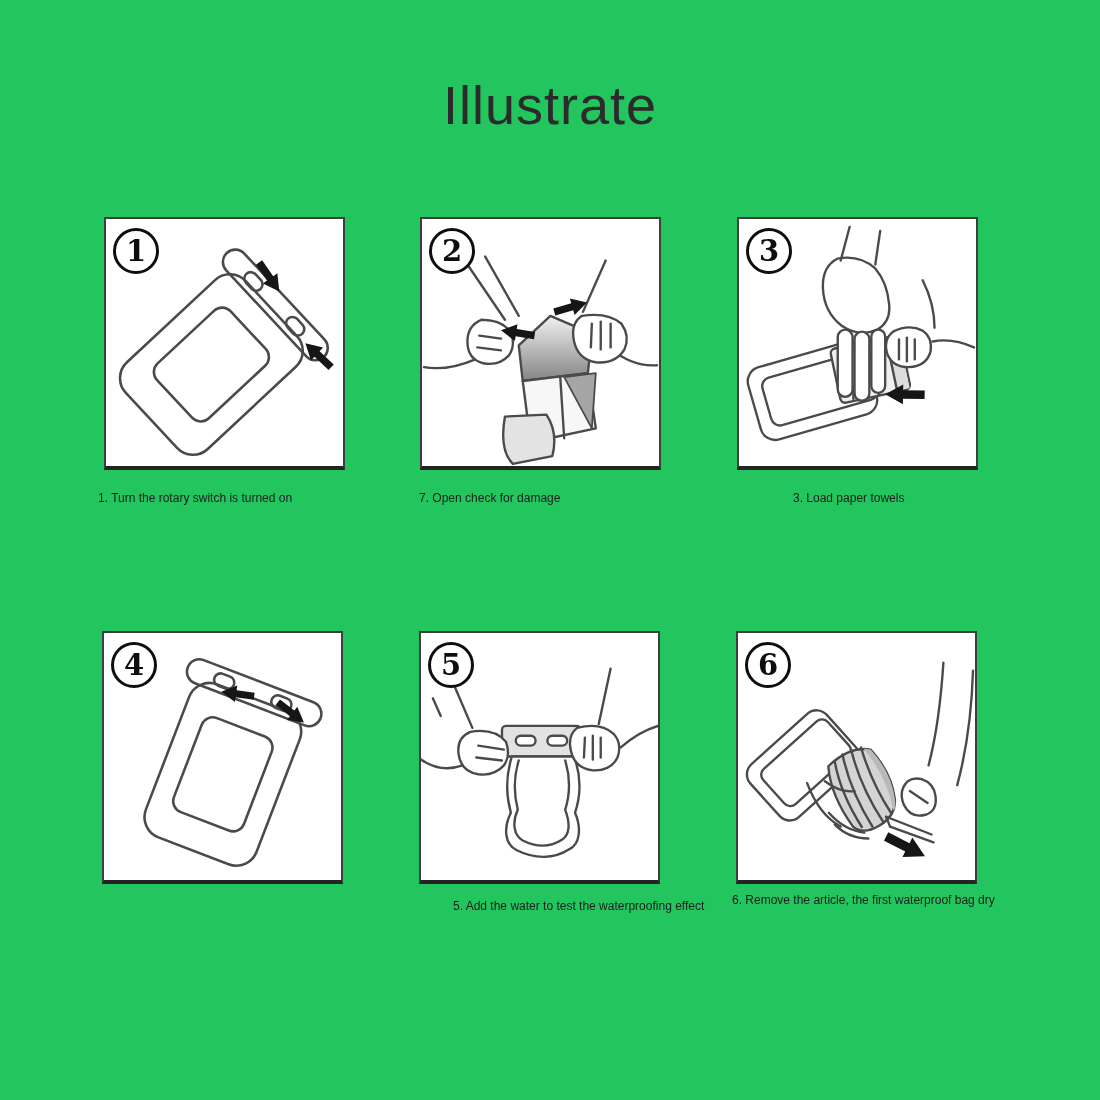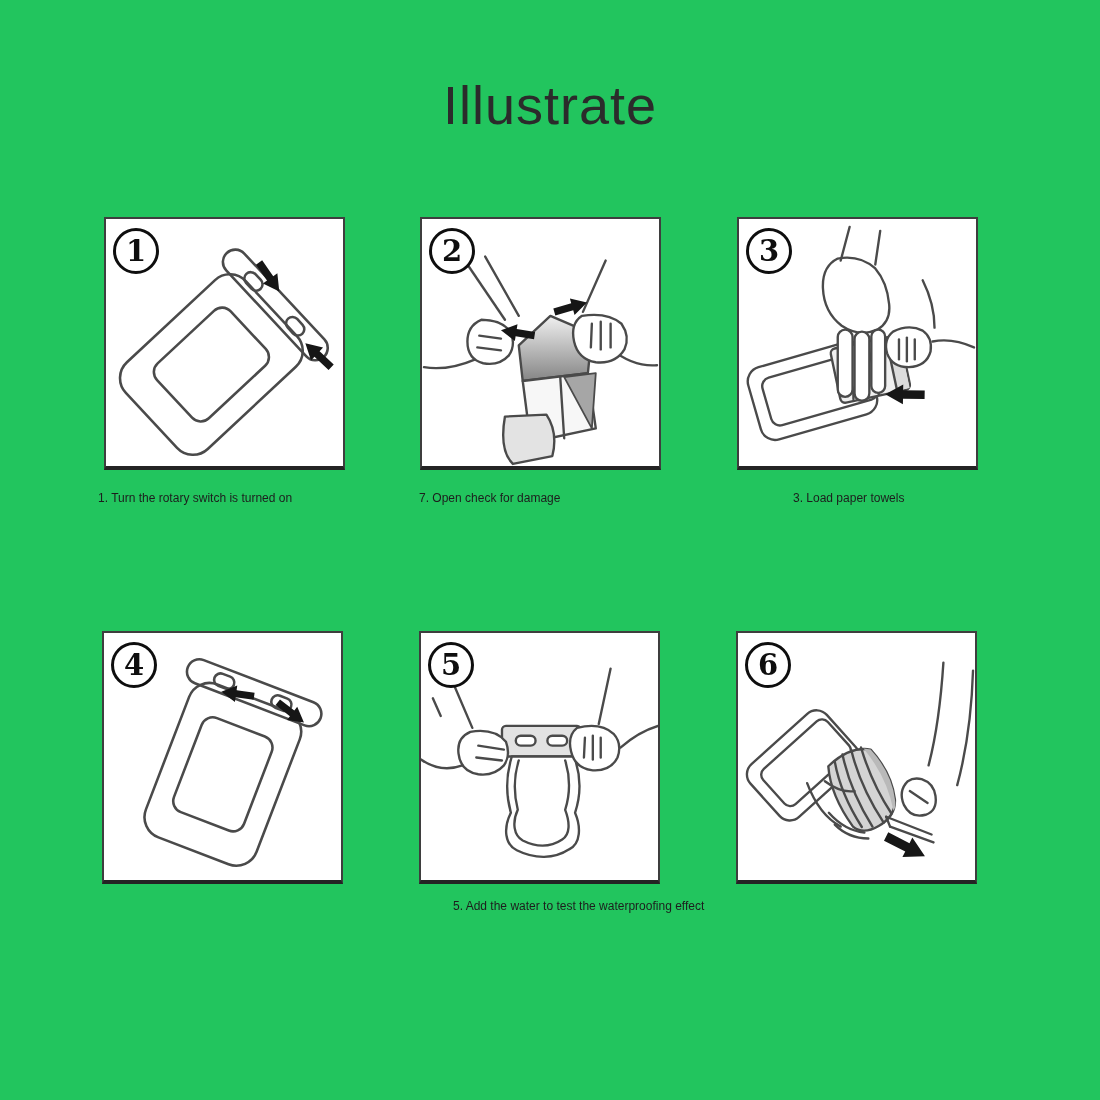--- a/index.html
+++ b/index.html
@@ -234,14 +234,17 @@
   </div>
   <div class="caption" id="c2">
     <span>7. Open check for damage</span>
   </div>
   <div class="caption" id="c3">
     <span>3. Load paper towels</span>
   </div>
   <div class="caption" id="c5">
     <span>5. Add the water to test the waterproofing effect</span>
   </div>
+  <div class="caption" id="c6">
+    <span>6. Remove the article, the first waterproof bag dry</span>
+  </div>
 
 </div>
 
 </body></html>

